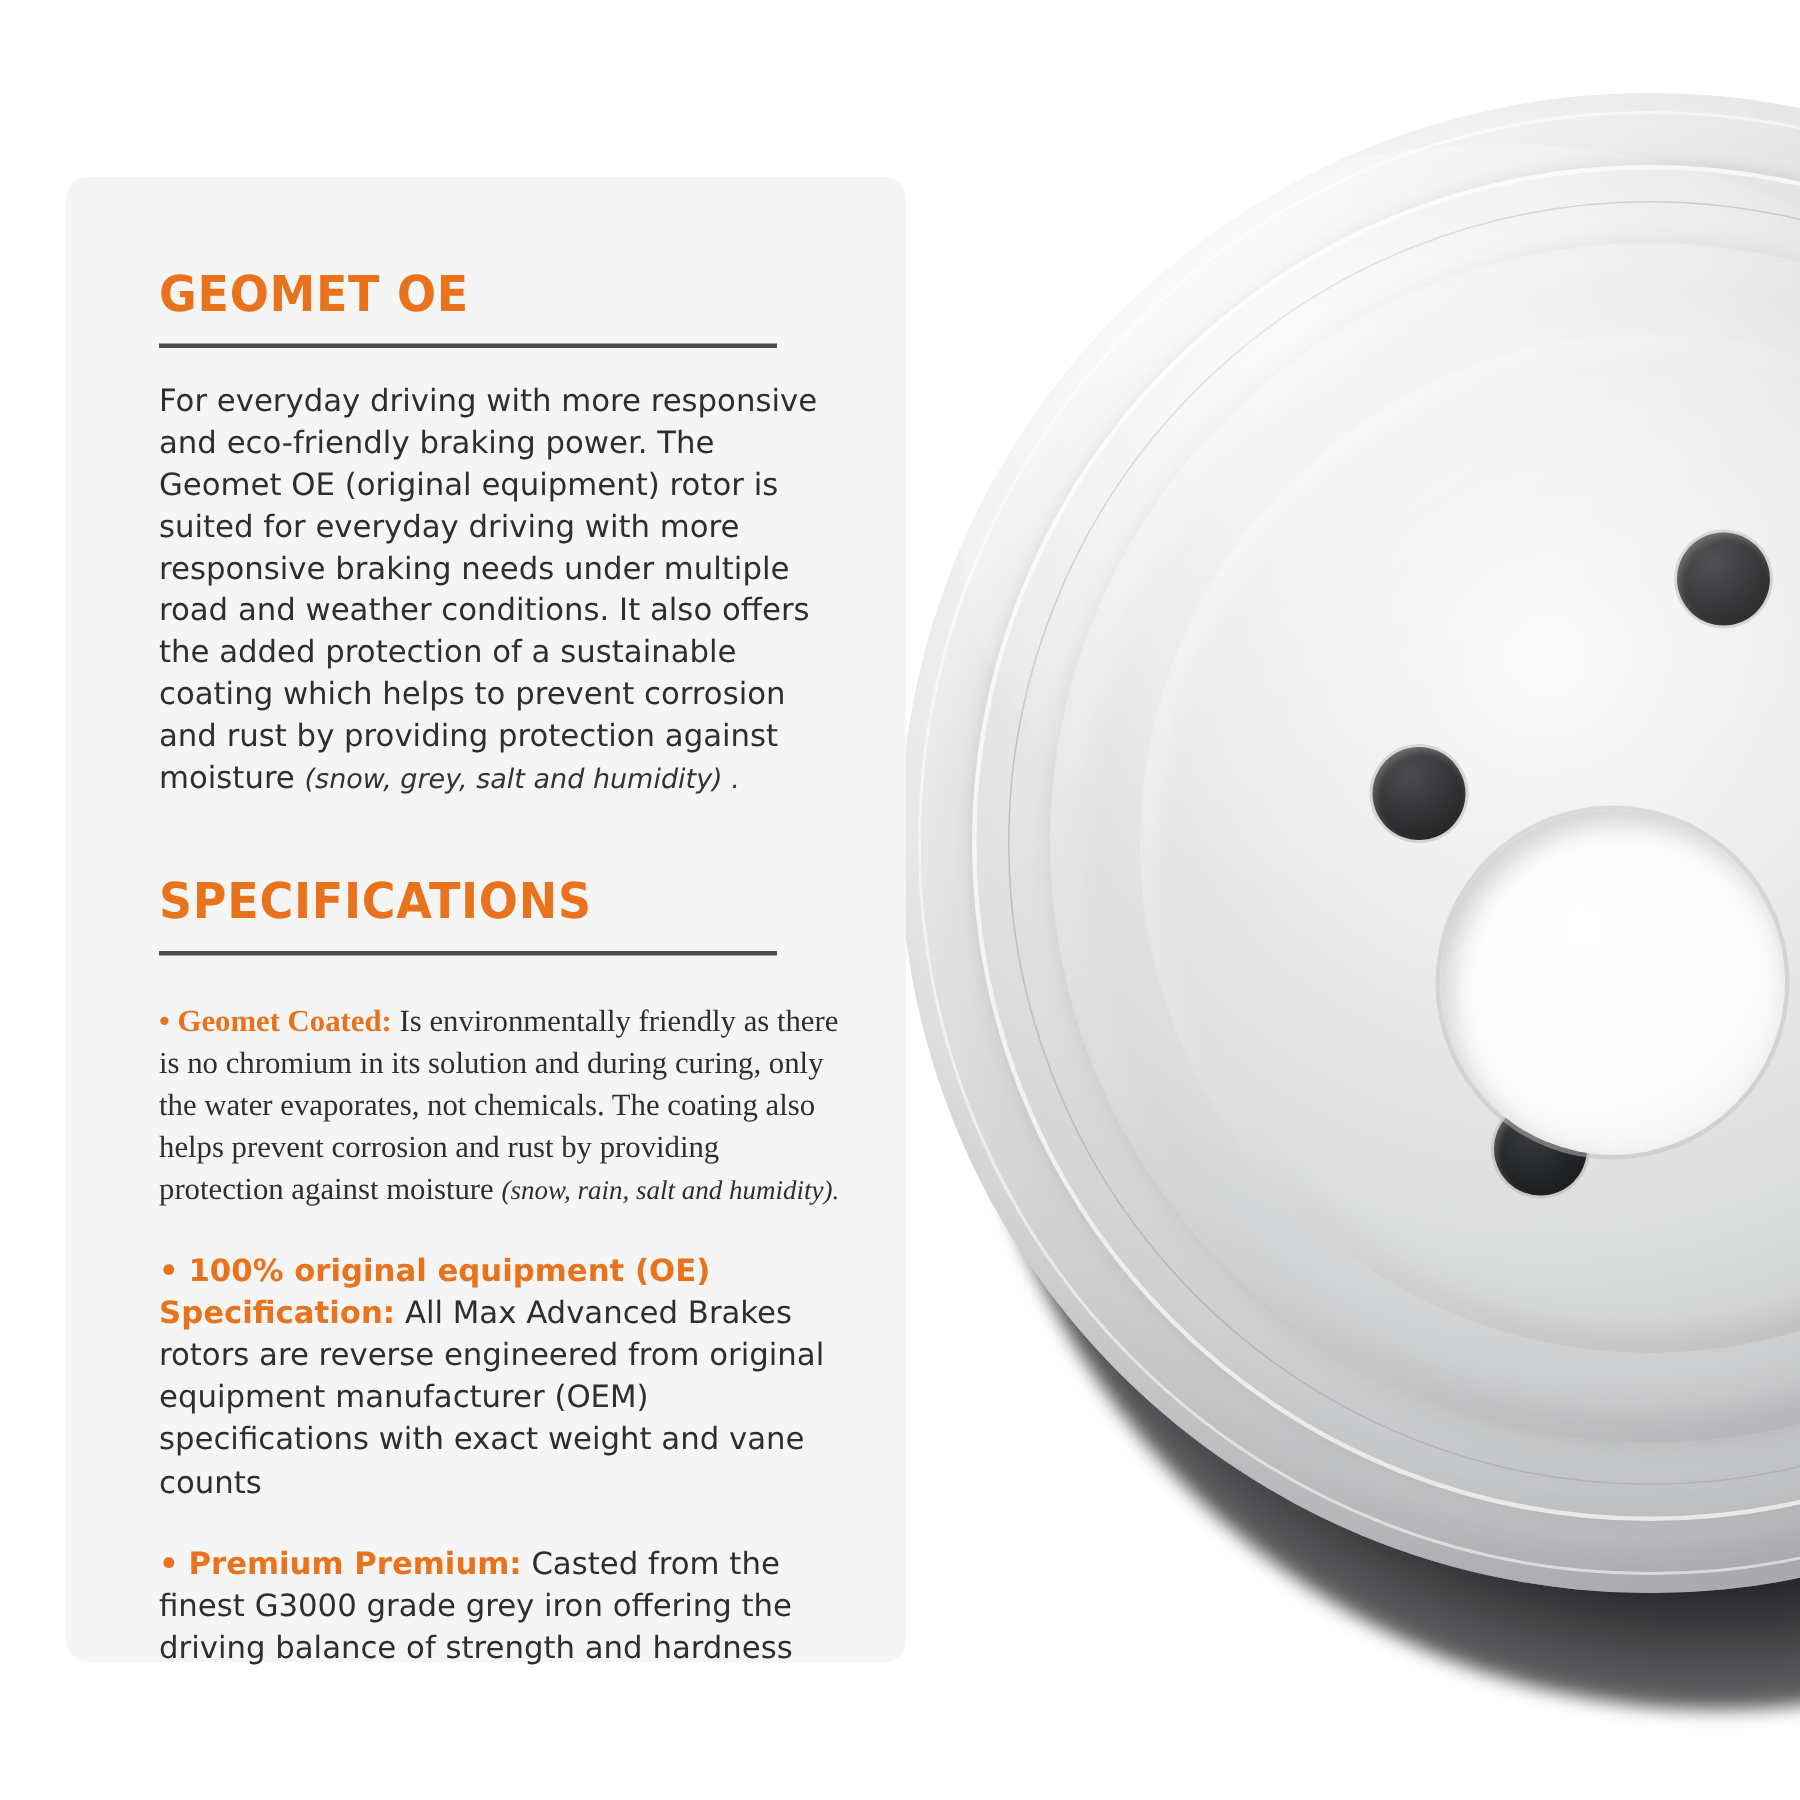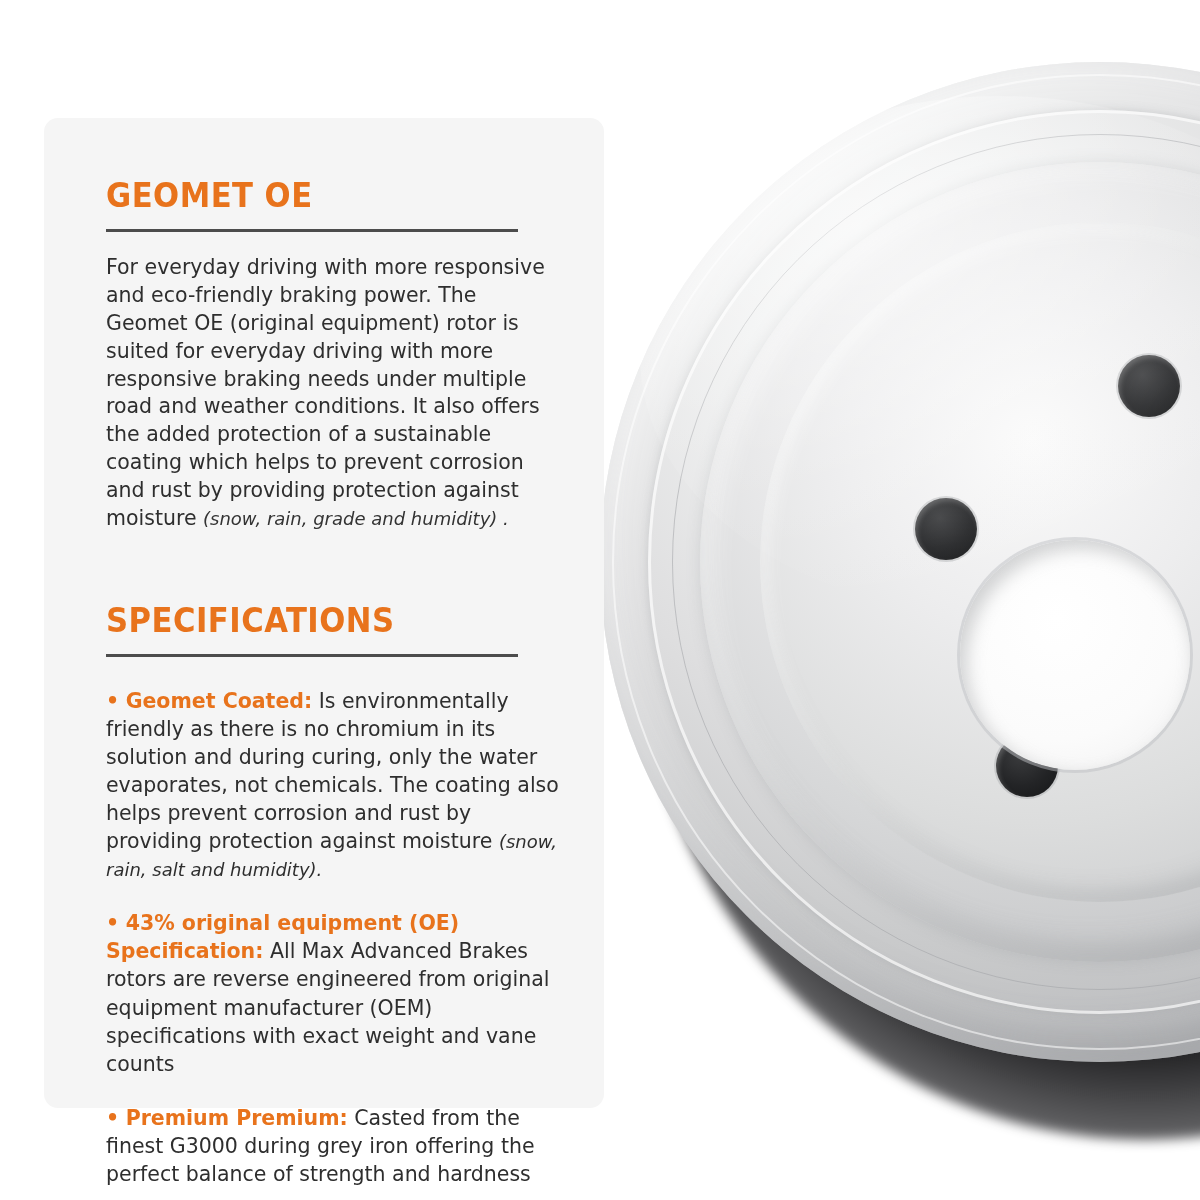--- a/index.html
+++ b/index.html
@@ -139,30 +139,30 @@
     font-size: 18px;
     color: #333;
   }
   .spec-block { margin-top: 30px; }
   .spec-item {
     margin-top: 26px;
     font-size: 20.5px;
     line-height: 1.37;
     color: #2e2e2e;
   }
-  .spec-item:first-child { margin-top: 24px; }
+  .spec-item:first-child { margin-top: 24px; font-family: Liberation Serif, serif; }
   .spec-label {
     color: #e8731c;
     font-weight: 700;
   }
   .spec-item .ital {
     font-style: italic;
     font-size: 18px;
   }
-  #spec-heading-wrap { margin-top: 68px; }
+  #spec-heading-wrap { margin-top: 48px; }
 </style>
 </head>
 <body>
 
 <div id="page">
 
   <div id="rotor-stage">
     <div class="rotor-shadow"></div>
     <div class="rotor-outer"></div>
     <div class="ring ring-edge"></div>
@@ -178,42 +178,42 @@
     <div class="rotor-gloss"></div>
   </div>
 
   <div id="info-panel">
 
     <div>
       <div class="section-title">GEOMET OE</div>
       <div class="title-rule"></div>
       <p class="body-text">
         <span>For everyday driving with more responsive and eco-friendly braking power. The Geomet OE (original equipment) rotor is suited for everyday driving with more responsive braking needs under multiple road and weather conditions. It also offers the added protection of a sustainable coating which helps to prevent corrosion and rust by providing protection against moisture</span>
-        <span class="ital">(snow, rain, grade and humidity) .</span>
+        <span class="ital">(snow, grey, salt and humidity) .</span>
       </p>
     </div>
 
     <div id="spec-heading-wrap">
       <div class="section-title">SPECIFICATIONS</div>
       <div class="title-rule"></div>
 
       <div class="spec-block">
 
         <p class="spec-item">
           <span class="spec-label">•</span>
           <span class="spec-label">Geomet Coated:</span><span> Is environmentally friendly as there is no chromium in its solution and during curing, only the water evaporates, not chemicals.  The coating also helps prevent corrosion and rust by providing protection against moisture </span><span class="ital">(snow, rain, salt and humidity).</span>
         </p>
 
         <p class="spec-item">
           <span class="spec-label">•</span>
-          <span class="spec-label">43% original equipment (OE) Specification:</span><span> All Max Advanced Brakes rotors are reverse engineered from original equipment manufacturer (OEM) specifications with exact weight and vane counts</span>
+          <span class="spec-label">100% original equipment (OE) Specification:</span><span> All Max Advanced Brakes rotors are reverse engineered from original equipment manufacturer (OEM) specifications with exact weight and vane counts</span>
         </p>
 
         <p class="spec-item">
           <span class="spec-label">•</span>
-          <span class="spec-label">Premium Premium:</span><span> Casted from the finest G3000 during grey iron offering the perfect balance of strength and hardness</span>
+          <span class="spec-label">Premium Premium:</span><span> Casted from the finest G3000 grade grey iron offering the driving balance of strength and hardness</span>
         </p>
 
       </div>
     </div>
 
   </div>
 </div>
 
 </body></html>

